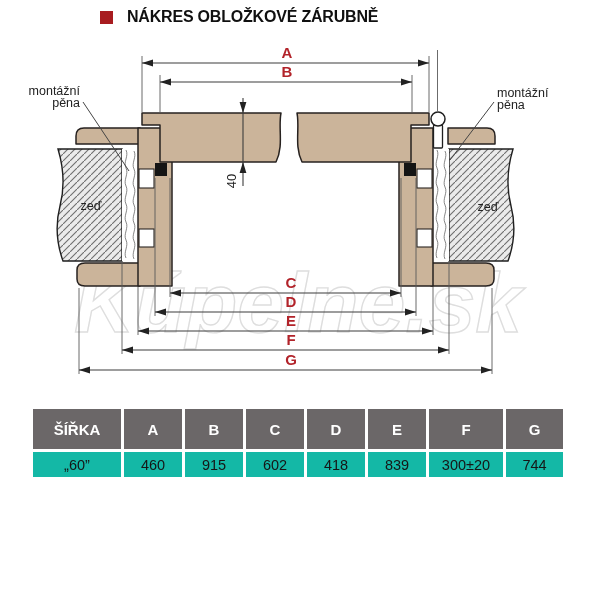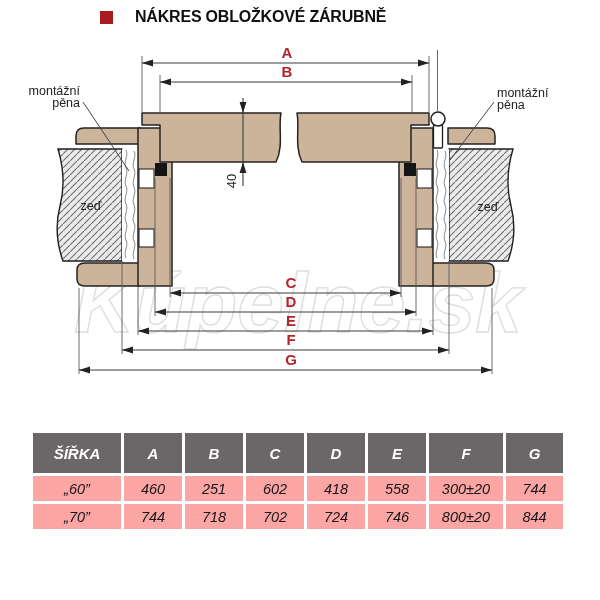--- a/index.html
+++ b/index.html
@@ -1,23 +1,23 @@
 <!DOCTYPE html>
 <html><head>
 <meta charset="utf-8">
 <style>
   html,body{margin:0;padding:0;background:#fff;}
   body{width:600px;height:600px;position:relative;font-family:"Liberation Sans",sans-serif;overflow:hidden;}
-  .title-row{position:absolute;top:8px;left:88px;display:flex;align-items:center;gap:22px;padding-left:12px;}
+  .title-row{position:absolute;top:8px;left:88px;display:flex;align-items:center;gap:14px;padding-left:12px;}
   .title-sq{width:13px;height:13px;background:#a81c20;flex:0 0 auto;}
   .title-text{margin:0;font-size:16px;font-weight:bold;color:#101010;letter-spacing:-0.2px;white-space:nowrap;}
   svg.diagram{position:absolute;top:0;left:0;}
-  table.dims{position:absolute;top:430px;left:30px;border-collapse:separate;border-spacing:3px;table-layout:fixed;font-style:italic;}
+  table.dims{position:absolute;top:406px;left:30px;border-collapse:separate;border-spacing:3px;table-layout:fixed;}
   table.dims th{background:#6b6768;color:#ffffff;font-size:15px;font-weight:bold;height:40px;text-align:center;padding:0;}
-  table.dims td{background:#fca5a5;color:#161616;font-size:14.5px;height:25px;text-align:center;padding:0;white-space:nowrap;}
+  table.dims td{background:#14b8a6;color:#161616;font-size:14.5px;height:25px;text-align:center;padding:0;white-space:nowrap;}
   .ext{stroke:#5a5a5a;stroke-width:0.9;}
   .dim{stroke:#3d3d3d;stroke-width:1.1;}
   .arr{fill:#222;}
   .wood{fill:#cbb49a;stroke:#272220;stroke-width:1.5;stroke-linejoin:round;}
   .groove{fill:#ffffff;stroke:#2a2522;stroke-width:1.1;}
   .dimlabel{fill:#b2232a;font-size:15px;font-weight:bold;text-anchor:middle;}
   .anno{fill:#222;font-size:12.5px;}
   .squig{fill:none;stroke:#6a6a6a;stroke-width:0.8;}
 </style>
 </head>
@@ -164,31 +164,21 @@
       <th>D</th>
       <th>E</th>
       <th>F</th>
       <th>G</th>
     </tr>
   </thead>
   <tbody>
     <tr>
       <td>„60”</td>
       <td>460</td>
-      <td>251</td>
+      <td>915</td>
       <td>602</td>
       <td>418</td>
-      <td>558</td>
+      <td>839</td>
       <td>300±20</td>
       <td>744</td>
-    </tr>
-    <tr>
-      <td>„70”</td>
-      <td>744</td>
-      <td>718</td>
-      <td>702</td>
-      <td>724</td>
-      <td>746</td>
-      <td>800±20</td>
-      <td>844</td>
     </tr>
   </tbody>
 </table>
 
 </body></html>

